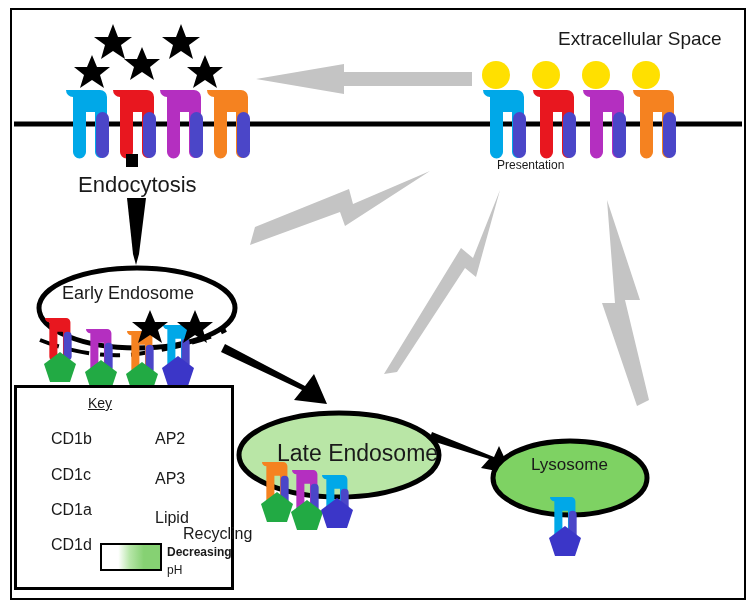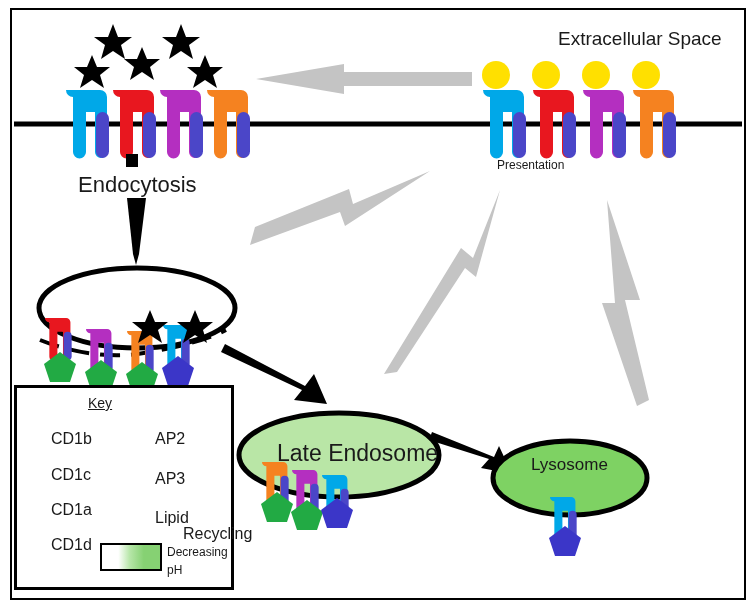--- a/index.html
+++ b/index.html
@@ -248,33 +248,34 @@
 
       <polygon points="122,500 128,515 144,515 131,525 136,541 122,532 108,541 113,525 100,515 116,515" fill="#000"></polygon>
 
       <polygon points="100,529 130,529 130,524 145,533 130,542 130,537 100,537" fill="#c4c4c4"></polygon>
     </g>
   </svg>
 
   <div class="lbl" id="endocytosis-label">Endocytosis</div>
   <div class="lbl" id="extracellular-label">Extracellular Space</div>
   <div class="lbl" id="presentation-label">Presentation</div>
+  <div class="lbl" id="early-endosome-label">Early Endosome</div>
   <div class="lbl" id="late-endosome-label">Late Endosome</div>
   <div class="lbl" id="lysosome-label">Lysosome</div>
 
   <div id="legend-box"></div>
   <div id="key-title">Key</div>
 
   <div class="leg-t" style="left:51px;top:430px;">CD1b</div>
   <div class="leg-t" style="left:51px;top:466px;">CD1c</div>
   <div class="leg-t" style="left:51px;top:501px;">CD1a</div>
   <div class="leg-t" style="left:51px;top:536px;">CD1d</div>
 
   <div class="leg-t" style="left:155px;top:430px;">AP2</div>
   <div class="leg-t" style="left:155px;top:470px;">AP3</div>
   <div class="leg-t" style="left:155px;top:509px;">Lipid</div>
   <div class="leg-t" style="left:155px;top:525px;margin-left:28px;">Recycling</div>
 
   <div id="ph-swatch"></div>
-  <div class="leg-t sm" style="left:167px;top:545px;">Decreasing</div>
+  <div class="leg-t sm" style="left:167px;top:545px;font-weight:bold;">Decreasing</div>
   <div class="leg-t sm" style="left:167px;top:563px;">pH</div>
 
 </div>
 
 </body></html>

